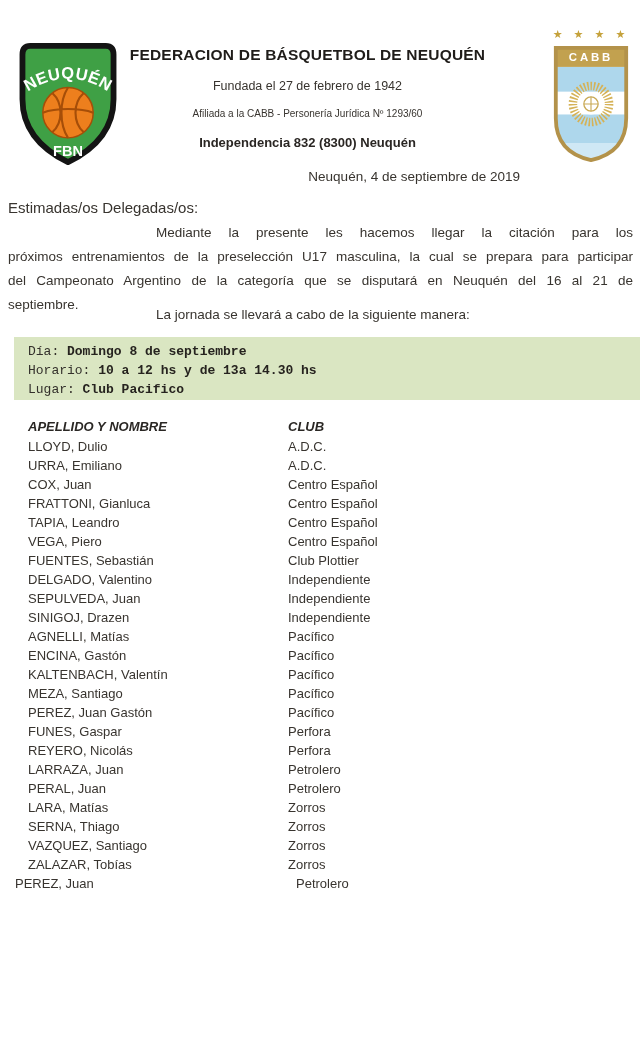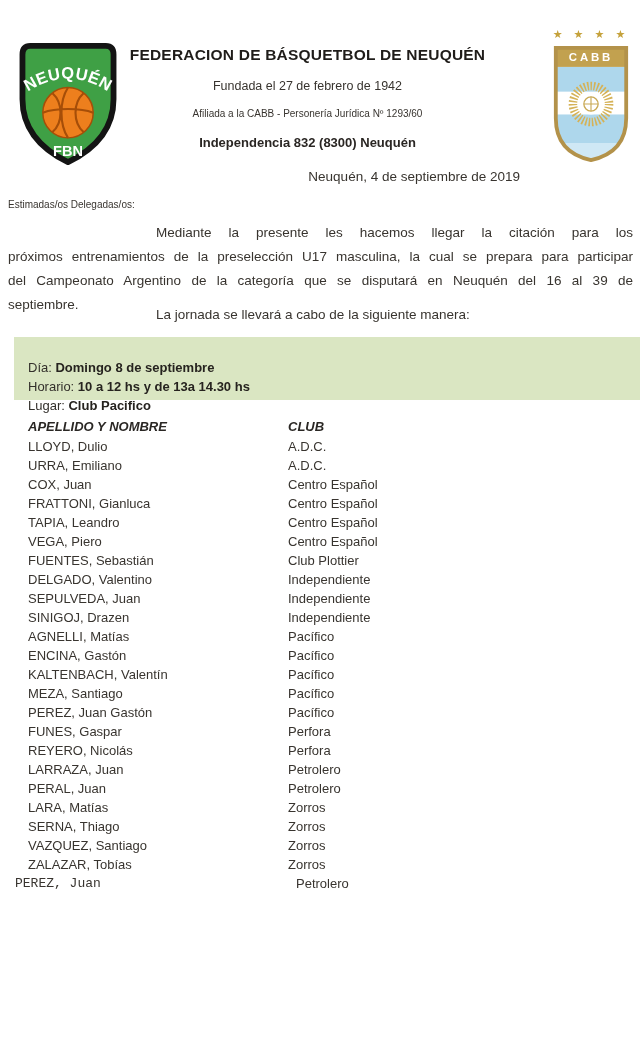--- a/index.html
+++ b/index.html
@@ -14,41 +14,41 @@
   .h-sub3{top:135px;font-size:13px;font-weight:bold;color:#2a2623;}
   .h-date{top:169px;font-size:13.5px;text-align:right;}
 
   
   .fbn-logo{position:absolute;left:14px;top:41px;width:108px;height:124px;}
   .cabb-logo{position:absolute;left:551px;top:27px;width:80px;height:142px;text-align:center;}
   .cabb-stars{font-size:11px;color:#c5a23c;letter-spacing:4px;line-height:14px;}
   .cabb-shield{display:block;margin:2px auto 0;}
 
   
-  .greeting{position:absolute;left:8px;top:199px;font-size:10px;}
+  .greeting{position:absolute;left:8px;top:199px;font-size:15px;}
   .para{position:absolute;left:8px;top:221px;width:625px;font-size:13.5px;}
   .pline{line-height:24px;white-space:normal;}
   .j{text-align:justify;text-align-last:justify;}
   .indent{padding-left:148px;}
   .intro{position:absolute;left:156px;top:303px;font-size:13.5px;line-height:24px;}
 
   
   .schedule{position:absolute;left:14px;top:337px;width:626px;height:63px;
-            background:#dae6c2;box-sizing:border-box;padding:21px 0 0 14px;}
+            background:#dae6c2;box-sizing:border-box;padding:5px 0 0 14px;font-family:Liberation Mono, monospace;}
   .sched-line{font-size:13px;line-height:19px;color:#33302b;}
   .sched-line b{color:#26231f;}
 
   
   .roster{position:absolute;left:28px;top:417px;width:600px;font-size:13px;}
   .roster-head{display:flex;height:20px;line-height:20px;font-weight:bold;
                font-style:italic;color:#2a2724;}
   .roster-row{display:flex;height:19px;line-height:19px;}
   .cell-name{width:260px;flex:0 0 260px;}
   .cell-club{flex:1;}
-  .outdent .cell-name{margin-left:-13px;width:273px;flex:0 0 273px;font-family:Liberation Mono, monospace;}
+  .outdent .cell-name{margin-left:-13px;width:273px;flex:0 0 273px;}
   .outdent .cell-club{padding-left:8px;}
 </style>
 </head>
 <body>
 
 <div class="page">
 
   <div class="fbn-logo">
     <svg width="108" height="124" viewBox="0 0 110 128">
       <path d="M16,5 Q8,5 8,14 L8,60 Q8,102 55,125 Q102,102 102,60 L102,14 Q102,5 94,5 Z" fill="#3fa045" stroke="#141414" stroke-width="6"></path>
@@ -89,21 +89,21 @@
   <div class="hline h-title">FEDERACION DE BÁSQUETBOL DE NEUQUÉN</div>
   <div class="hline h-sub1">Fundada el 27 de febrero de 1942</div>
   <div class="hline h-sub2">Afiliada a la CABB  - Personería Jurídica Nº 1293/60</div>
   <div class="hline h-sub3">Independencia 832 (8300) Neuquén</div>
   <div class="hline h-date">Neuquén, 4 de septiembre de 2019</div>
 
   <div class="greeting">Estimadas/os Delegadas/os:</div>
   <div class="para">
     <div class="pline j indent">Mediante la presente les hacemos llegar la citación para los</div>
     <div class="pline j">próximos entrenamientos de la preselección U17 masculina, la cual se prepara para participar</div>
-    <div class="pline j">del Campeonato Argentino de la categoría  que se disputará en Neuquén del 16 al 39 de</div>
+    <div class="pline j">del Campeonato Argentino de la categoría  que se disputará en Neuquén del 16 al 21 de</div>
     <div class="pline">septiembre.</div>
   </div>
   <div class="intro">La jornada se llevará a cabo de la siguiente manera:</div>
 
   <div class="schedule">
     <div class="sched-line"><span>Día: </span><b>Domingo 8 de septiembre</b></div>
     <div class="sched-line"><span>Horario: </span><b>10 a 12 hs y de 13a 14.30 hs</b></div>
     <div class="sched-line"><span>Lugar: </span><b>Club Pacifico</b></div>
   </div>
 

